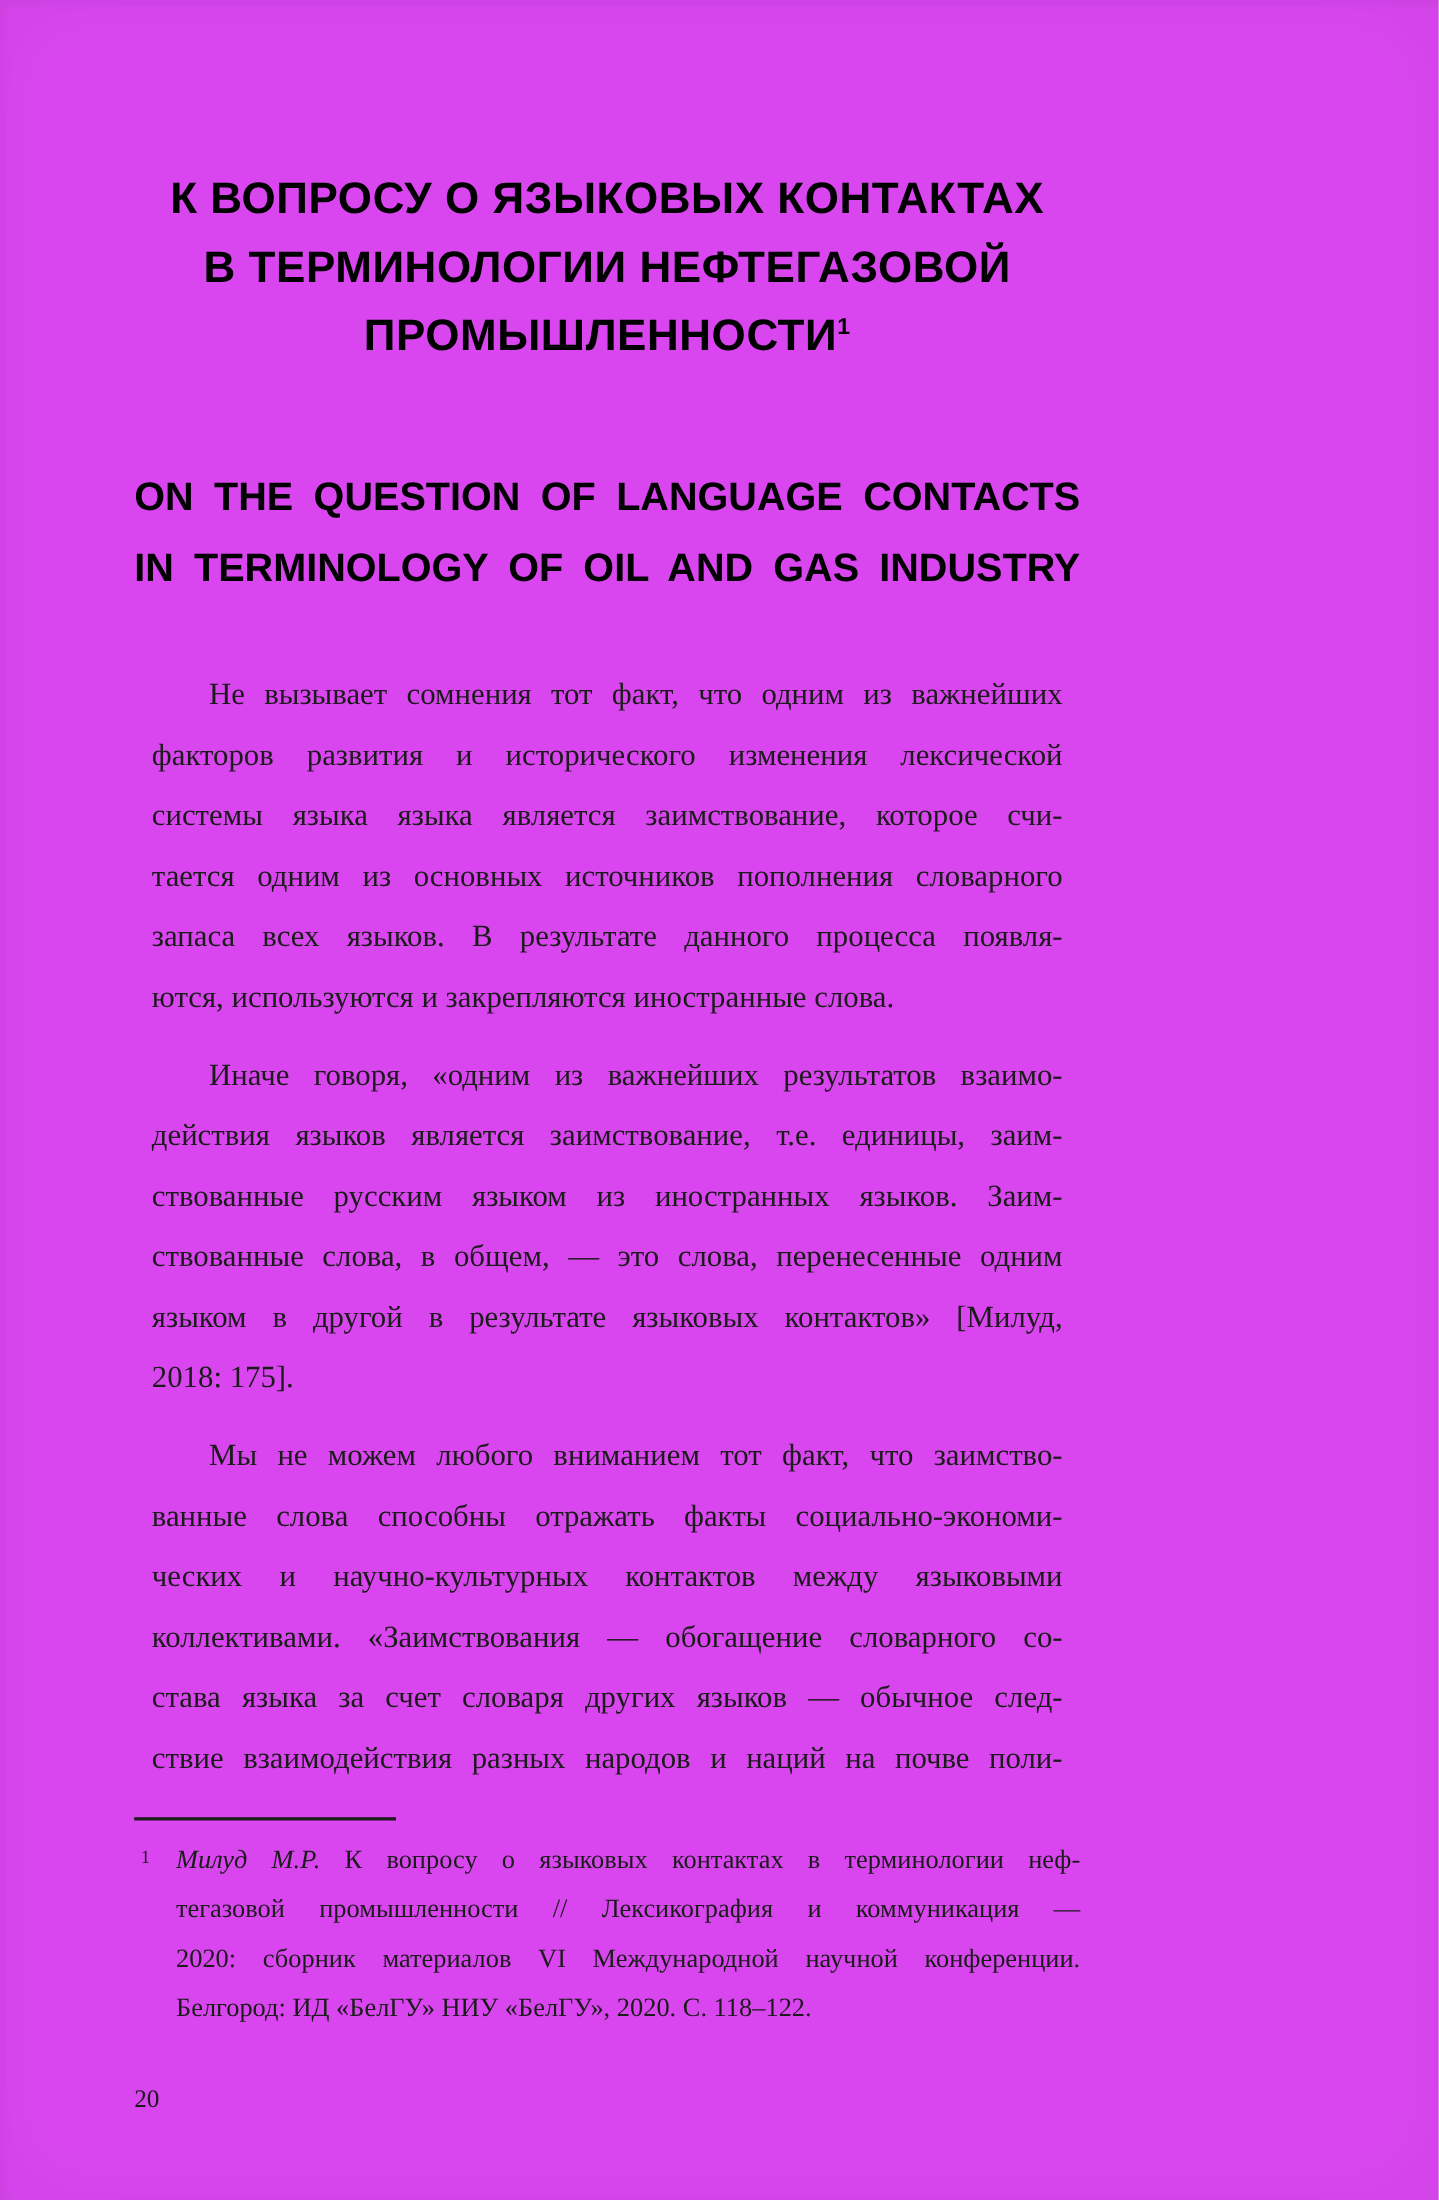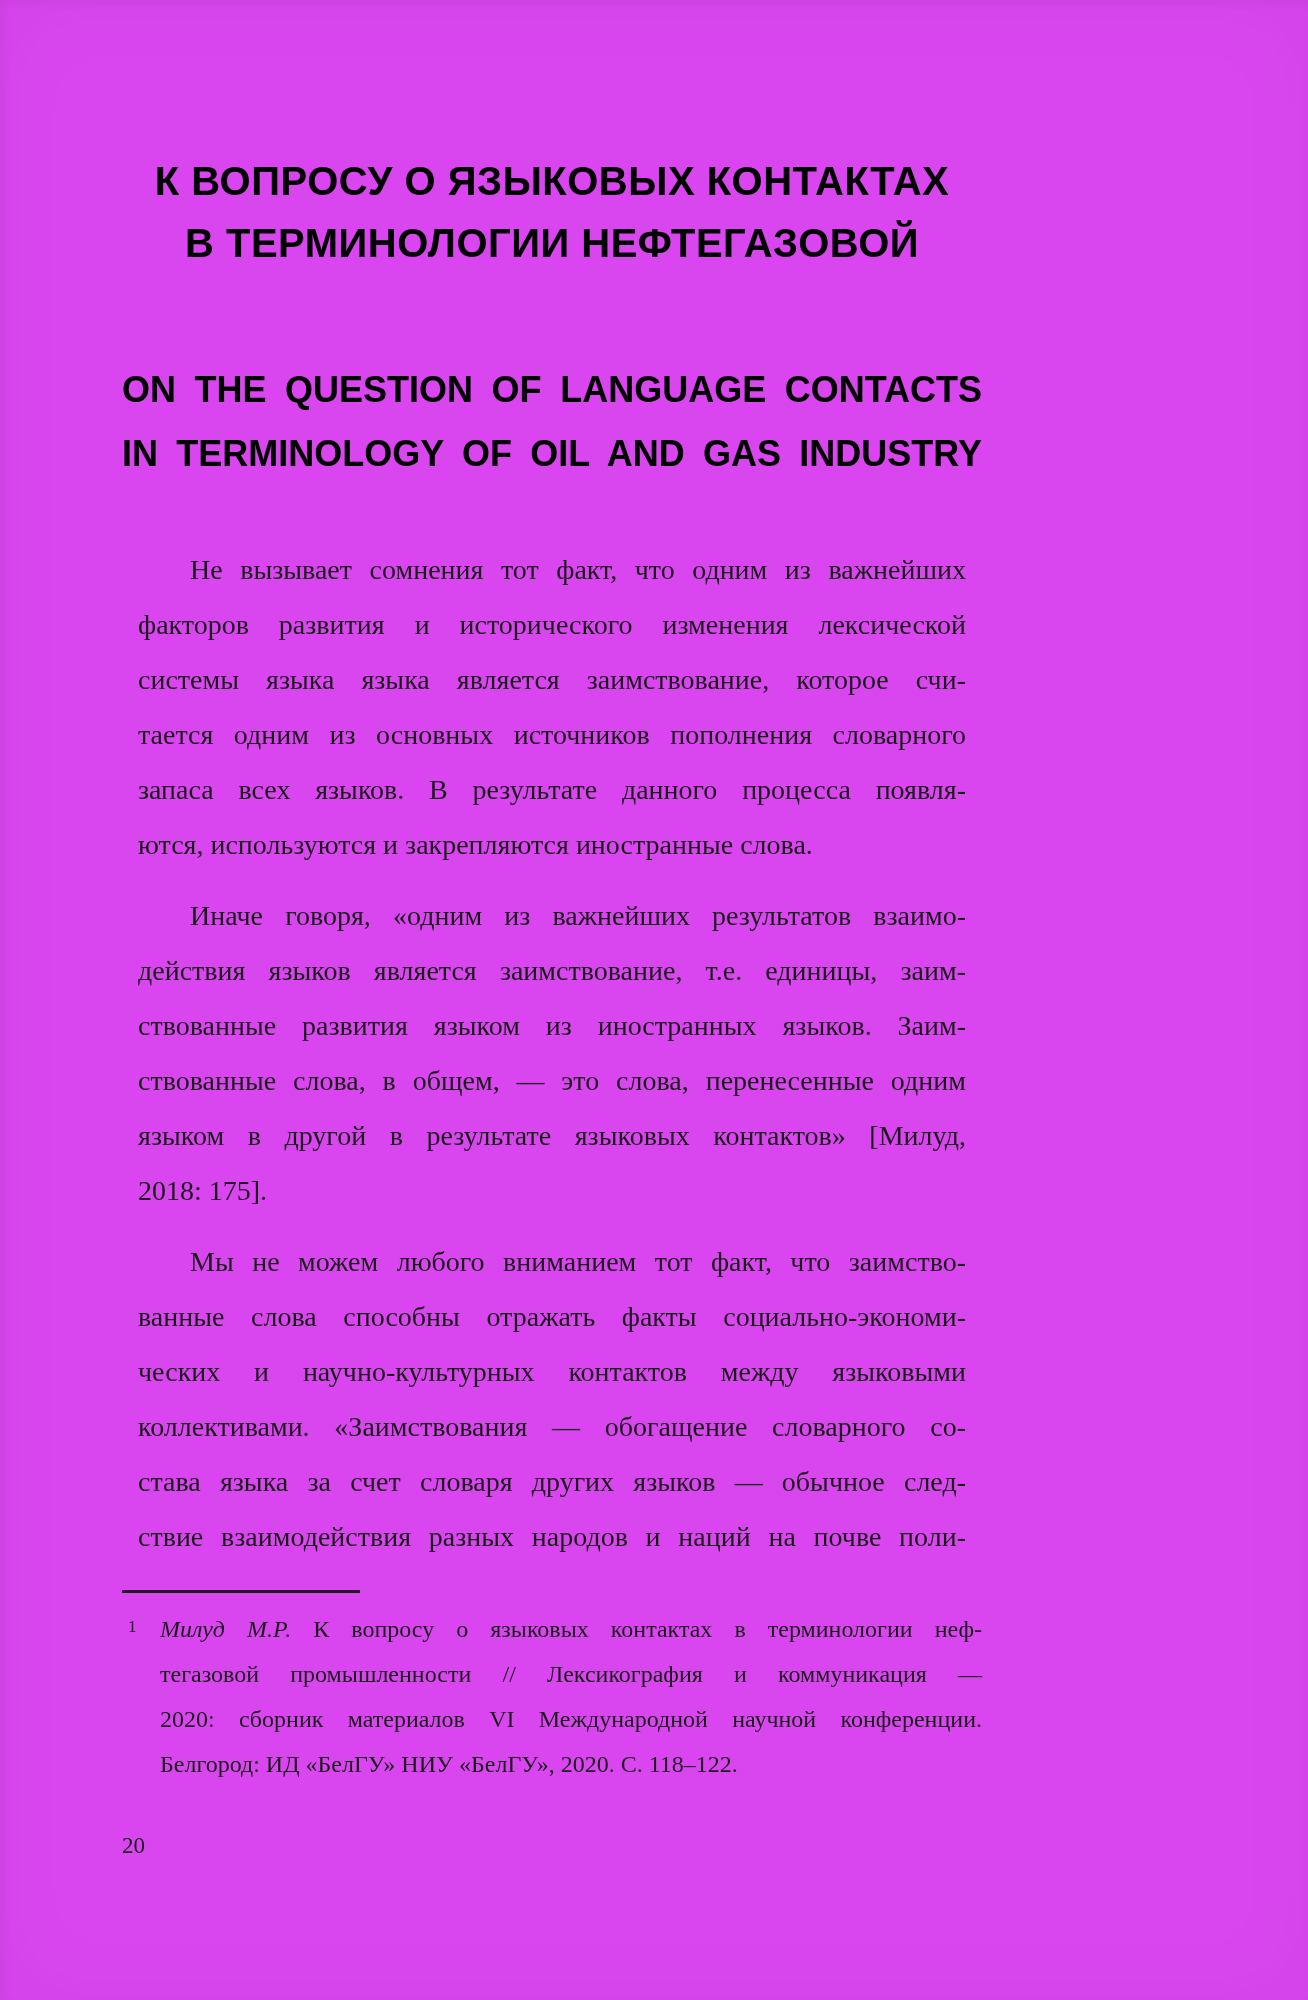--- a/index.html
+++ b/index.html
@@ -101,20 +101,21 @@
 </style>
 </head>
 <body>
 
 <div class="page">
   <div class="content">
 
     <h1 class="title-ru">
       <div class="tline">К ВОПРОСУ О ЯЗЫКОВЫХ КОНТАКТАХ</div>
       <div class="tline">В ТЕРМИНОЛОГИИ НЕФТЕГАЗОВОЙ</div>
+      <div class="tline"><span>ПРОМЫШЛЕННОСТИ</span><sup>1</sup></div>
     </h1>
 
     <h2 class="title-en">
       <div class="tline">ON THE QUESTION OF LANGUAGE CONTACTS</div>
       <div class="tline">IN TERMINOLOGY OF OIL AND GAS INDUSTRY</div>
     </h2>
 
     <div class="bodytext">
 
       <div class="para">
@@ -122,21 +123,21 @@
         <div class="bline">факторов развития и исторического изменения лексической</div>
         <div class="bline">системы языка языка является заимствование, которое счи-</div>
         <div class="bline">тается одним из основных источников пополнения словарного</div>
         <div class="bline">запаса всех языков. В результате данного процесса появля-</div>
         <div class="bline end">ются, используются и закрепляются иностранные слова.</div>
       </div>
 
       <div class="para">
         <div class="bline ind">Иначе говоря, «одним из важнейших результатов взаимо-</div>
         <div class="bline">действия языков является заимствование, т.е. единицы, заим-</div>
-        <div class="bline">ствованные развития языком из иностранных языков. Заим-</div>
+        <div class="bline">ствованные русским языком из иностранных языков. Заим-</div>
         <div class="bline">ствованные слова, в общем, — это слова, перенесенные одним</div>
         <div class="bline">языком в другой в результате языковых контактов» [Милуд,</div>
         <div class="bline end">2018: 175].</div>
       </div>
 
       <div class="para">
         <div class="bline ind">Мы не можем любого вниманием тот факт, что заимство-</div>
         <div class="bline">ванные слова способны отражать факты социально-экономи-</div>
         <div class="bline">ческих и научно-культурных контактов между языковыми</div>
         <div class="bline">коллективами. «Заимствования — обогащение словарного со-</div>

